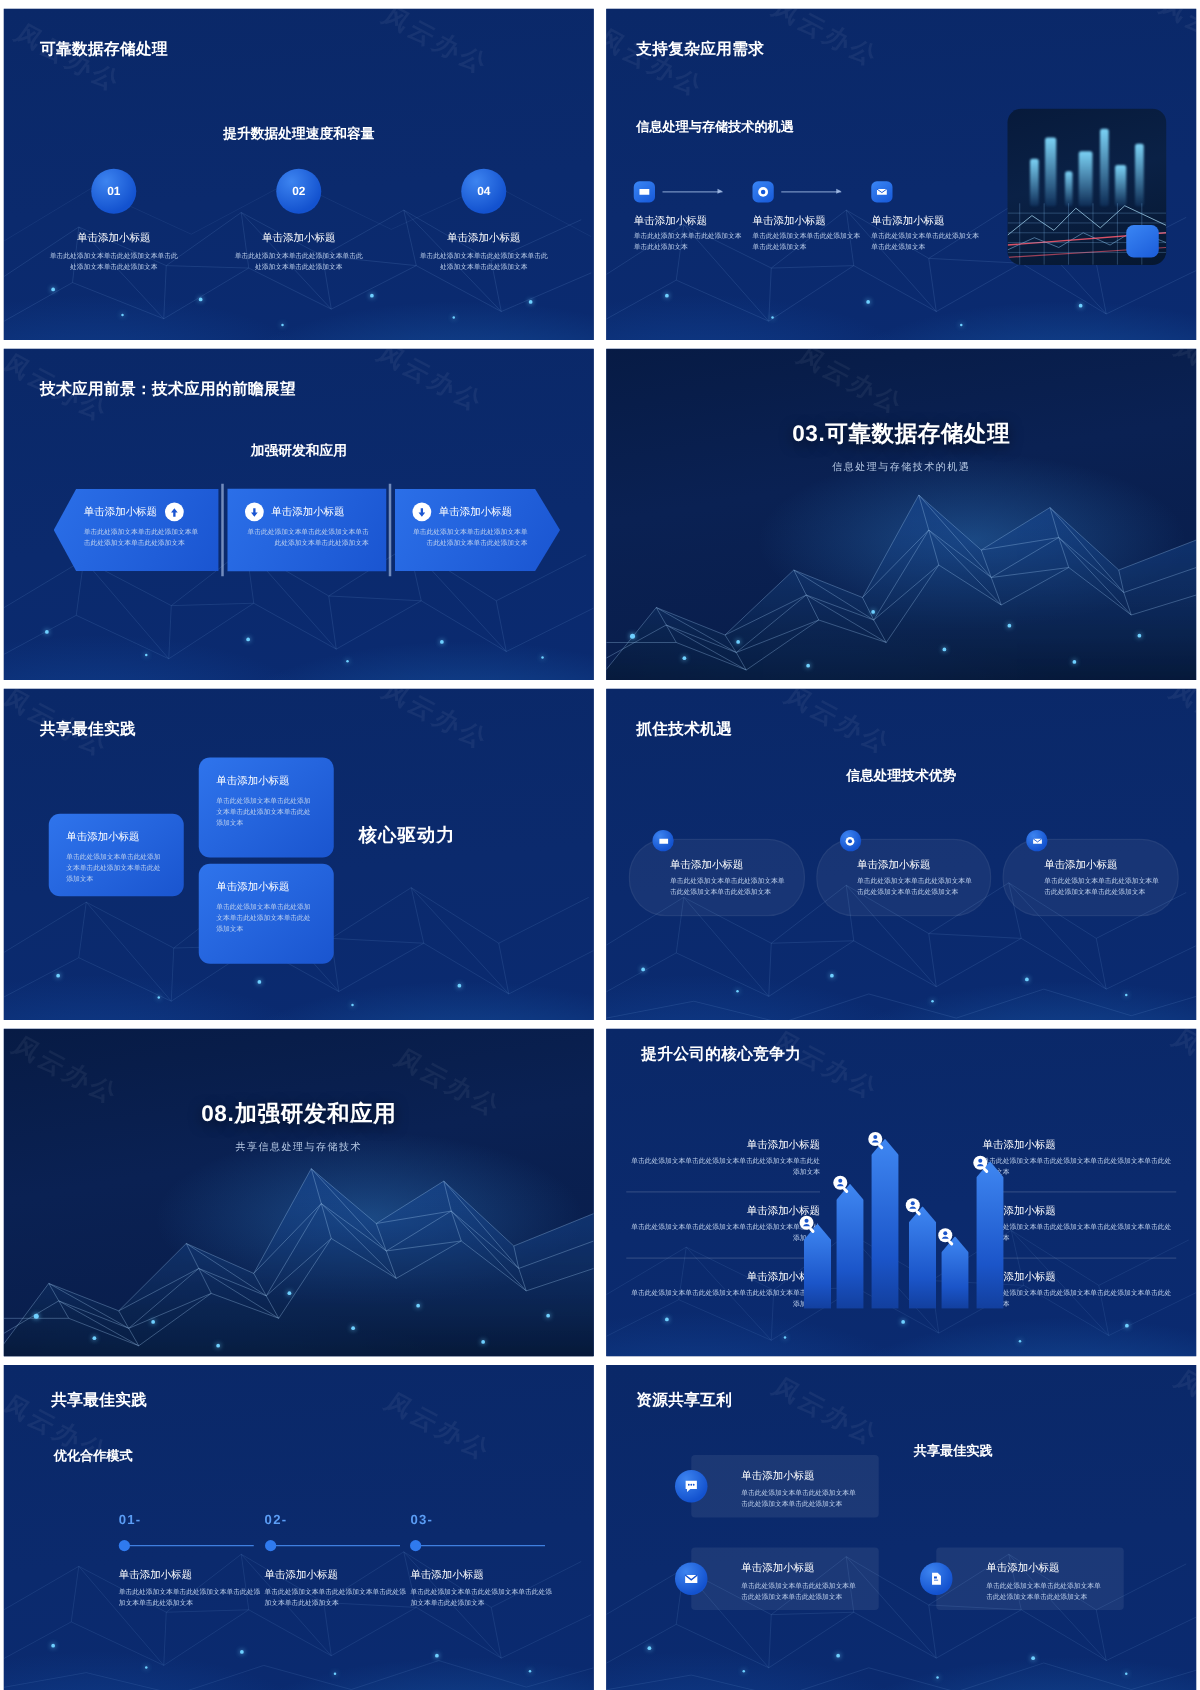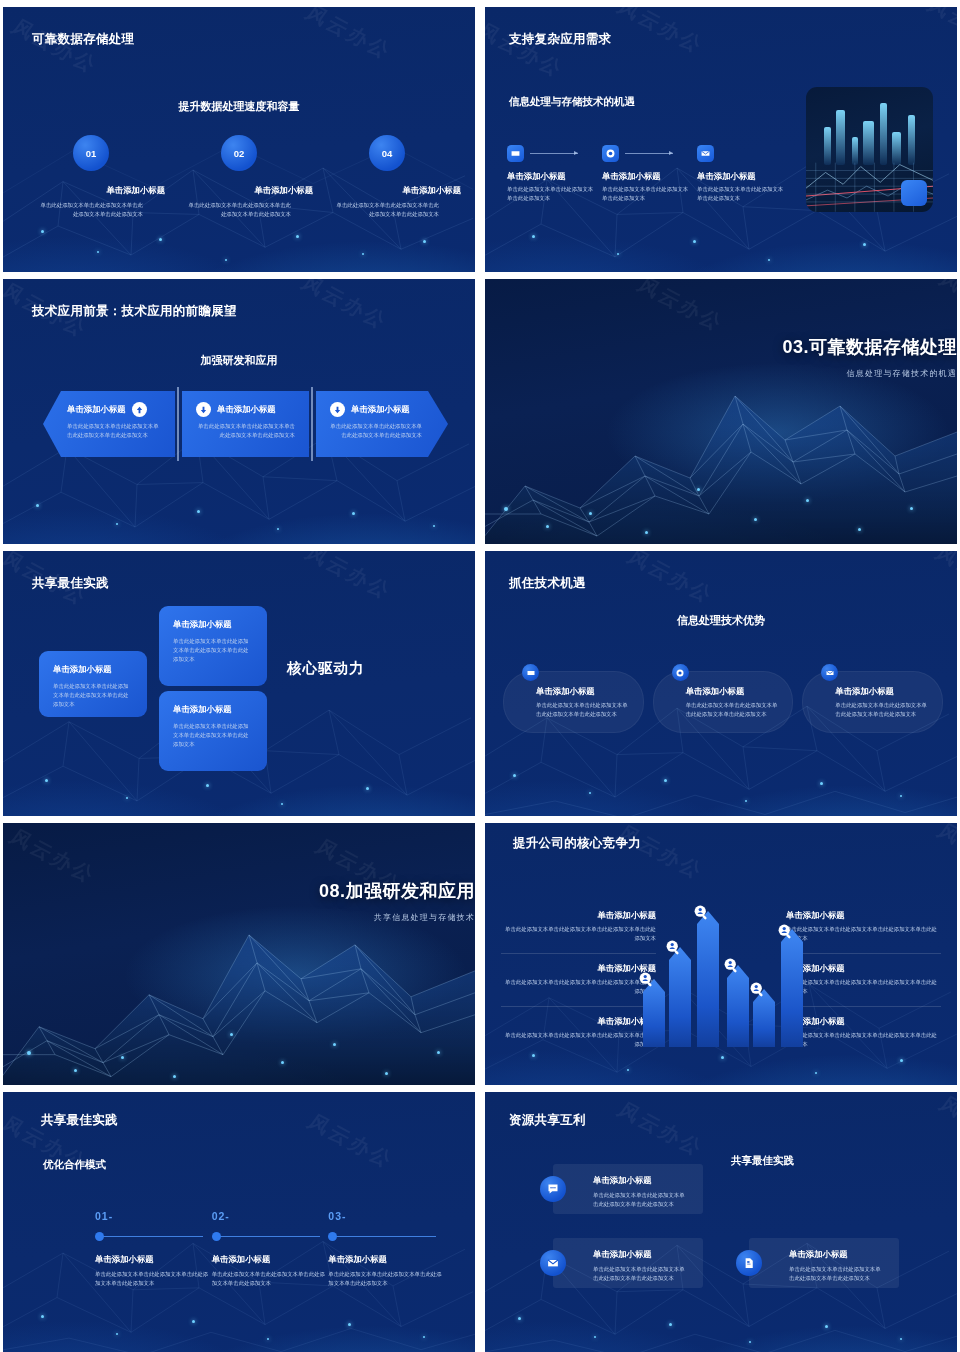--- a/index.html
+++ b/index.html
@@ -63,26 +63,26 @@
   
   .sl-title {
     position: absolute; left: 29px; top: 24px;
     font-size: 12.5px; font-weight: 700; letter-spacing: .3px;
     color: #ffffff;
   }
   .sub-h {
     position: absolute; width: 100%; text-align: center;
     font-size: 11px; font-weight: 700; color: #fff;
   }
-  .it-title { font-size: 8.4px; font-weight: 700; color: #fff; }
+  .it-title { font-size: 8.4px; font-weight: 400; color: #fff; }
   .it-body  { font-size: 5.4px; line-height: 1.65; color: #c2d4ef; }
 
   
   .s1-cols { position: absolute; left: 14px; top: 128px; width: 444px; display: flex; }
-  .s1-col { flex: 1; text-align: right; }
+  .s1-col { flex: 1; text-align: center; }
   .s1-circle {
     width: 36px; height: 36px; border-radius: 50%;
     margin: 0 auto 14px;
     background: radial-gradient(circle at 34% 28%, #3d84f0, #1352cf 72%);
     color: #fff; font-size: 9.5px; font-weight: 700;
     display: flex; align-items: center; justify-content: center;
   }
   .s1-col .it-body { width: 104px; margin: 5px auto 0; }
 
   
@@ -150,21 +150,21 @@
   }
   .arr-circ {
     width: 15px; height: 15px; border-radius: 50%;
     background: #fff; display: inline-flex; align-items: center; justify-content: center;
     vertical-align: middle;
   }
   .arr-circ svg { width: 7px; height: 8px; fill: #1a55d1; }
   .chev-head { display: flex; align-items: center; gap: 6px; }
 
   
-  .hero-wrap { position: absolute; width: 100%; top: 56px; text-align: right; }
+  .hero-wrap { position: absolute; width: 100%; top: 56px; text-align: center; }
   .hero-t {
     font-size: 18px; font-weight: 700; letter-spacing: .5px;
     text-shadow: 0 2px 10px rgba(0,0,0,.55);
   }
   .hero-s { margin-top: 9px; font-size: 8px; color: #b9cbe6; letter-spacing: 1.2px; }
 
   
   .card-r {
     position: absolute; border-radius: 9px;
     background: linear-gradient(140deg, #2f74ec, #1a55cf);

